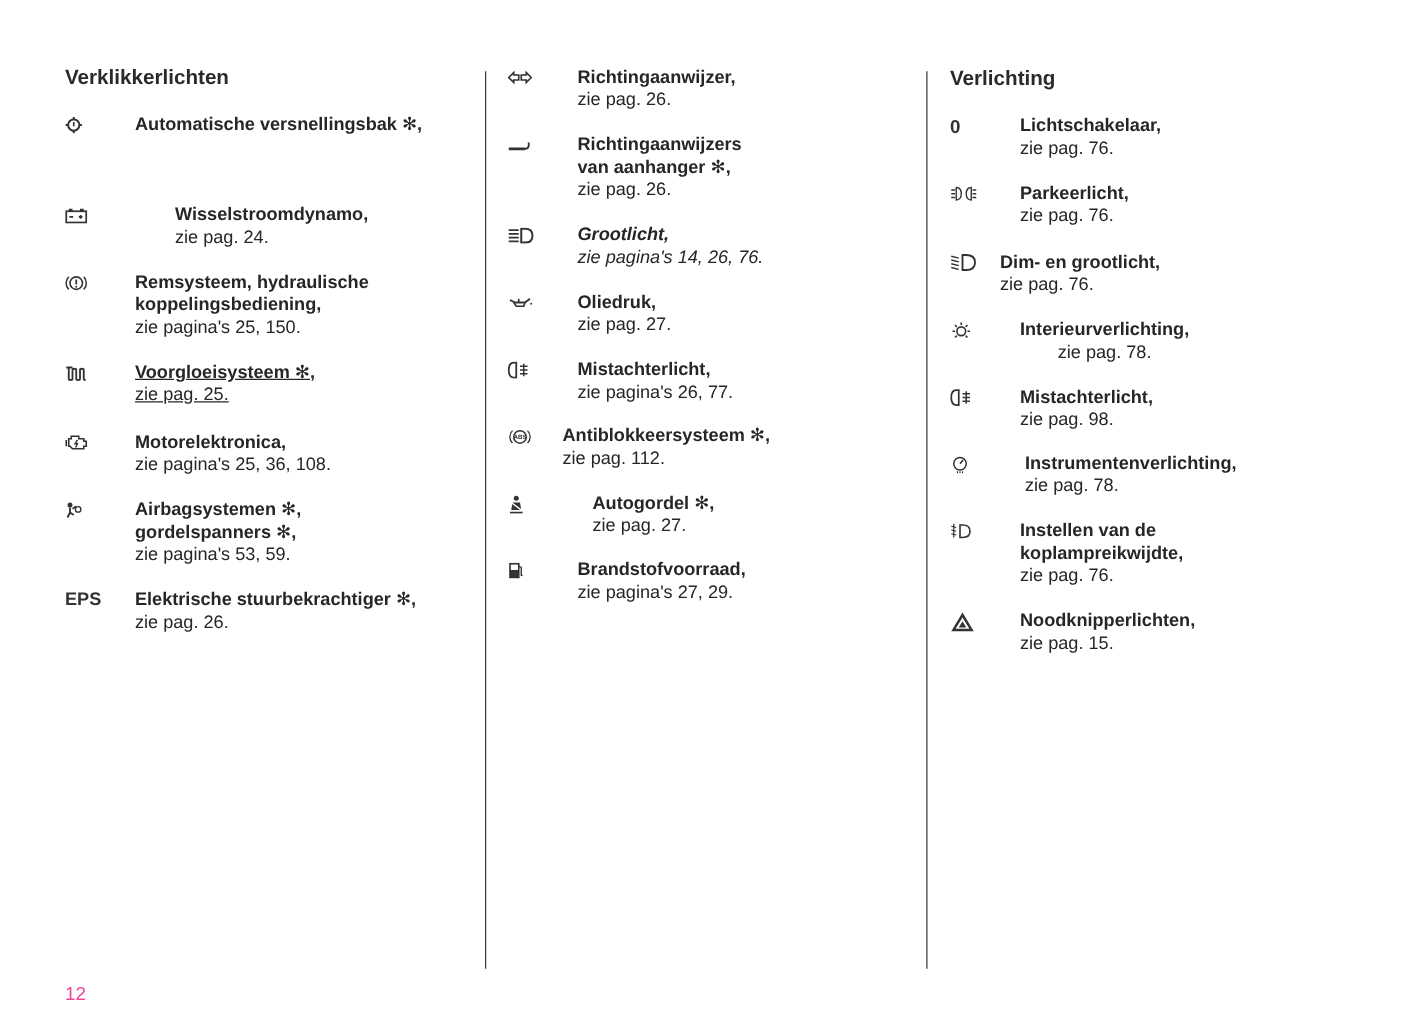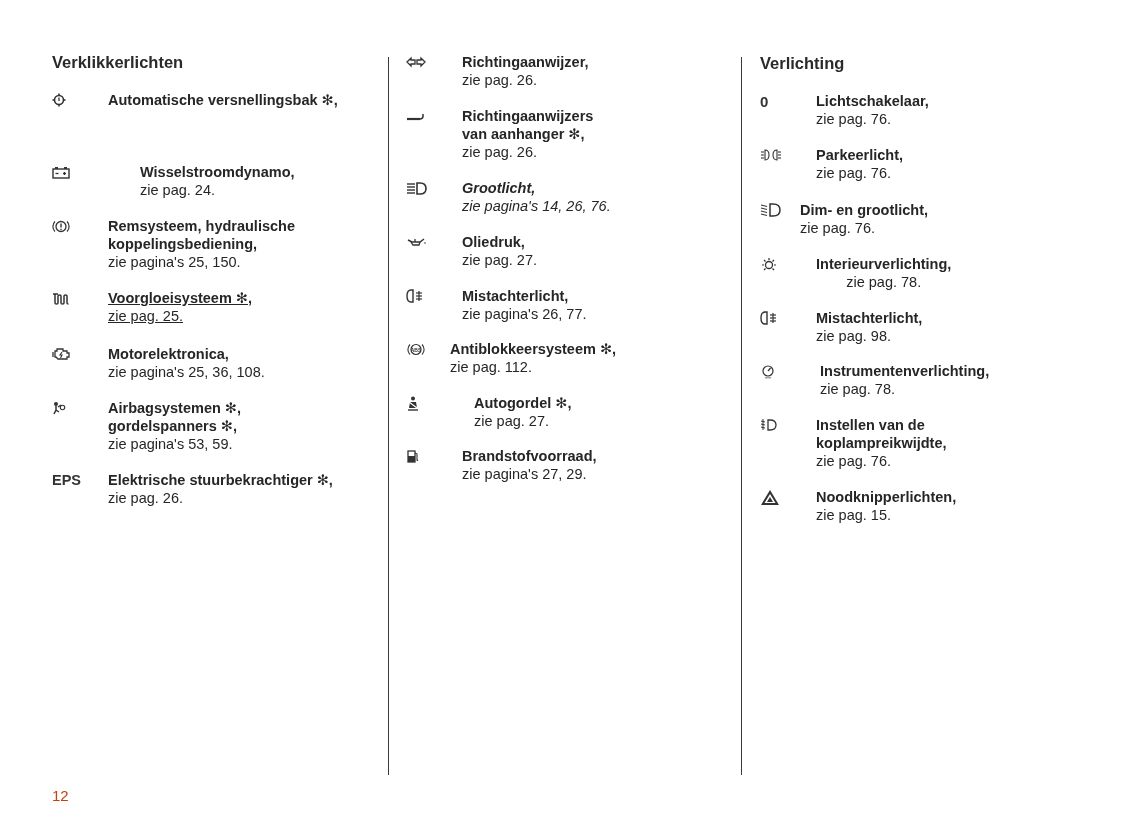--- a/index.html
+++ b/index.html
@@ -8,21 +8,21 @@
     font-family:"Liberation Sans", "DejaVu Sans", sans-serif; color:#262626;
   }
   .divider { position:absolute; width:1px; background:#3a3a3a; }
   .heading { position:absolute; font-size:16.5px; font-weight:bold; color:#2a2a2a; }
   .entry { position:absolute; }
   .icon { position:absolute; left:0; top:0; width:40px; height:18px; font-size:13px; font-weight:bold; color:#333; display:flex; align-items:center; }
   .icon svg { display:block; }
   .txt { position:absolute; top:0; font-size:14.5px; line-height:18px; white-space:nowrap; }
   .title { font-weight:bold; }
   .ref { font-weight:normal; }
-  .page-num { position:absolute; left:52px; top:787px; font-size:15px; color:#c2410c; }
+  .page-num { position:absolute; left:52px; top:787px; font-size:15px; color:#ec4899; }
 </style>
 </head>
 <body>
 
 <div class="divider" style="left:388px; top:57px; height:718px;"></div>
 <div class="divider" style="left:741px; top:57px; height:718px;"></div>
 
 <div class="heading" style="left:52px; top:53px;">Verklikkerlichten</div>
 
 <div class="entry" style="left:52px; top:91px;">

